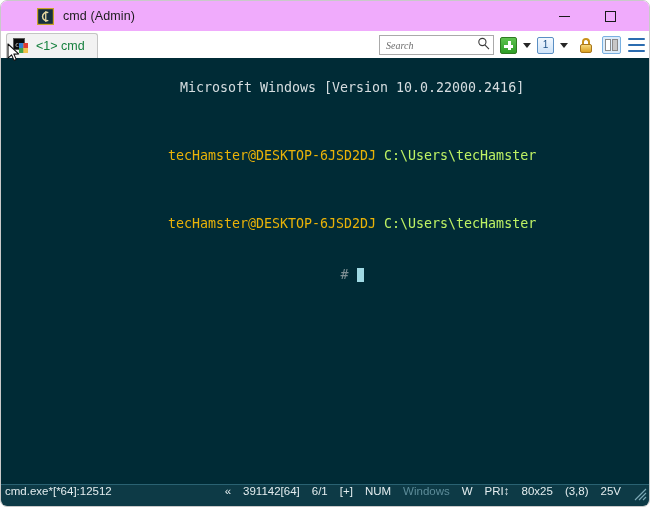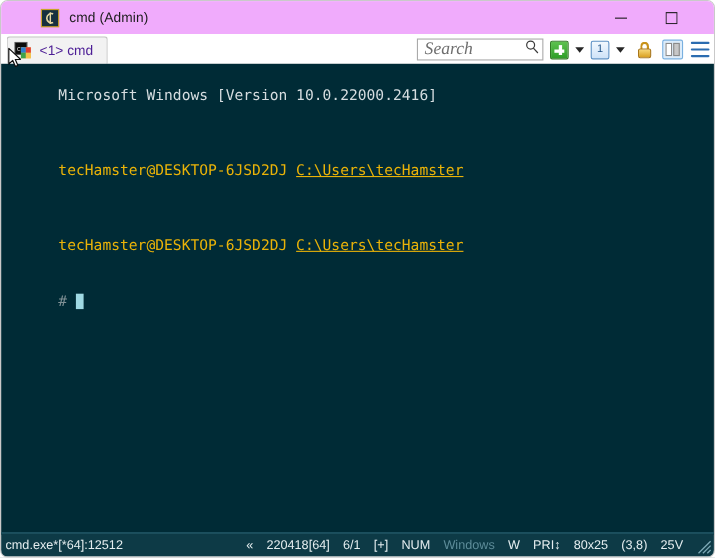--- a/index.html
+++ b/index.html
@@ -98,21 +98,21 @@
   }
   .tab-icon {
     width: 16px;
     height: 16px;
     margin-right: 7px;
     position: relative;
     flex: 0 0 auto;
   }
   .tab-label {
     font-size: 12.5px;
-    color: #4c1d95;
+    color: #15803d;
     white-space: nowrap;
     font-family: "Liberation Sans", sans-serif;
   }
 
   
   .toolbar {
     position: absolute;
     right: 4px;
     top: 3px;
     height: 22px;
@@ -131,21 +131,21 @@
     padding: 0 3px 0 6px;
     margin-right: 6px;
   }
   .search-input {
     flex: 1;
     border: none;
     outline: none;
     background: transparent;
     font-family: "Liberation Serif", serif;
     font-style: italic;
-    font-size: 16px;
+    font-size: 10px;
     color: #15803d;
     padding: 0;
     width: 100%;
   }
   .search-input::placeholder {
     color: #6e6e6e;
     font-style: italic;
     opacity: 1;
   }
   .tb-btn {
@@ -252,46 +252,46 @@
     width: 650px;
     height: 428px;
     background: #002b36;
     overflow: hidden;
     padding: 4px 0 0 4px;
     box-sizing: border-box;
     font-family: "DejaVu Sans Mono", monospace;
     font-size: 13.3px;
     line-height: 17px;
   }
-  .line { white-space: pre; }
+  .line { white-space: pre; text-align: center; }
   .c-white  { color: #d5dde0; }
   .c-grey   { color: #7f9095; }
   .c-cyan   { color: #eab308; }
-  .c-green  { color: #eab308; text-decoration: underline; }
+  .c-green  { color: #bef264; }
   .cursor {
     display: inline-block;
     width: 7px;
     height: 14px;
     background: #9fd9e3;
     vertical-align: -3px;
   }
 
   
   .statusbar {
     position: absolute;
     left: 0; bottom: 0;
     width: 650px;
     height: 22px;
     background: #0d3a46;
     border-top: 1px solid #2a6272;
     color: #e4edef;
     font-size: 11.5px;
     font-family: "Liberation Sans", sans-serif;
     display: flex;
-    align-items: center;
+    align-items: flex-start;
     box-sizing: border-box;
     padding: 0 2px 0 4px;
   }
   .sb-left { white-space: nowrap; }
   .sb-spacer { flex: 1; }
   .sb-cell {
     white-space: nowrap;
     padding: 0 6px;
   }
   .sb-dim { color: #5d8c99; }
@@ -432,21 +432,21 @@
 
     <div class="line">
       <span class="c-grey">#</span><span class="c-white"> </span><span class="cursor"></span>
     </div>
   </div>
 
   <div class="statusbar">
     <span class="sb-left">cmd.exe*[*64]:12512</span>
     <span class="sb-spacer"></span>
     <span class="sb-cell">«</span>
-    <span class="sb-cell">220418[64]</span>
+    <span class="sb-cell">391142[64]</span>
     <span class="sb-cell">6/1</span>
     <span class="sb-cell">[+]</span>
     <span class="sb-cell">NUM</span>
     <span class="sb-cell sb-dim">Windows</span>
     <span class="sb-cell">W</span>
     <span class="sb-cell">PRI↕</span>
     <span class="sb-cell">80x25</span>
     <span class="sb-cell">(3,8)</span>
     <span class="sb-cell">25V</span>
     <span class="sb-grip">

